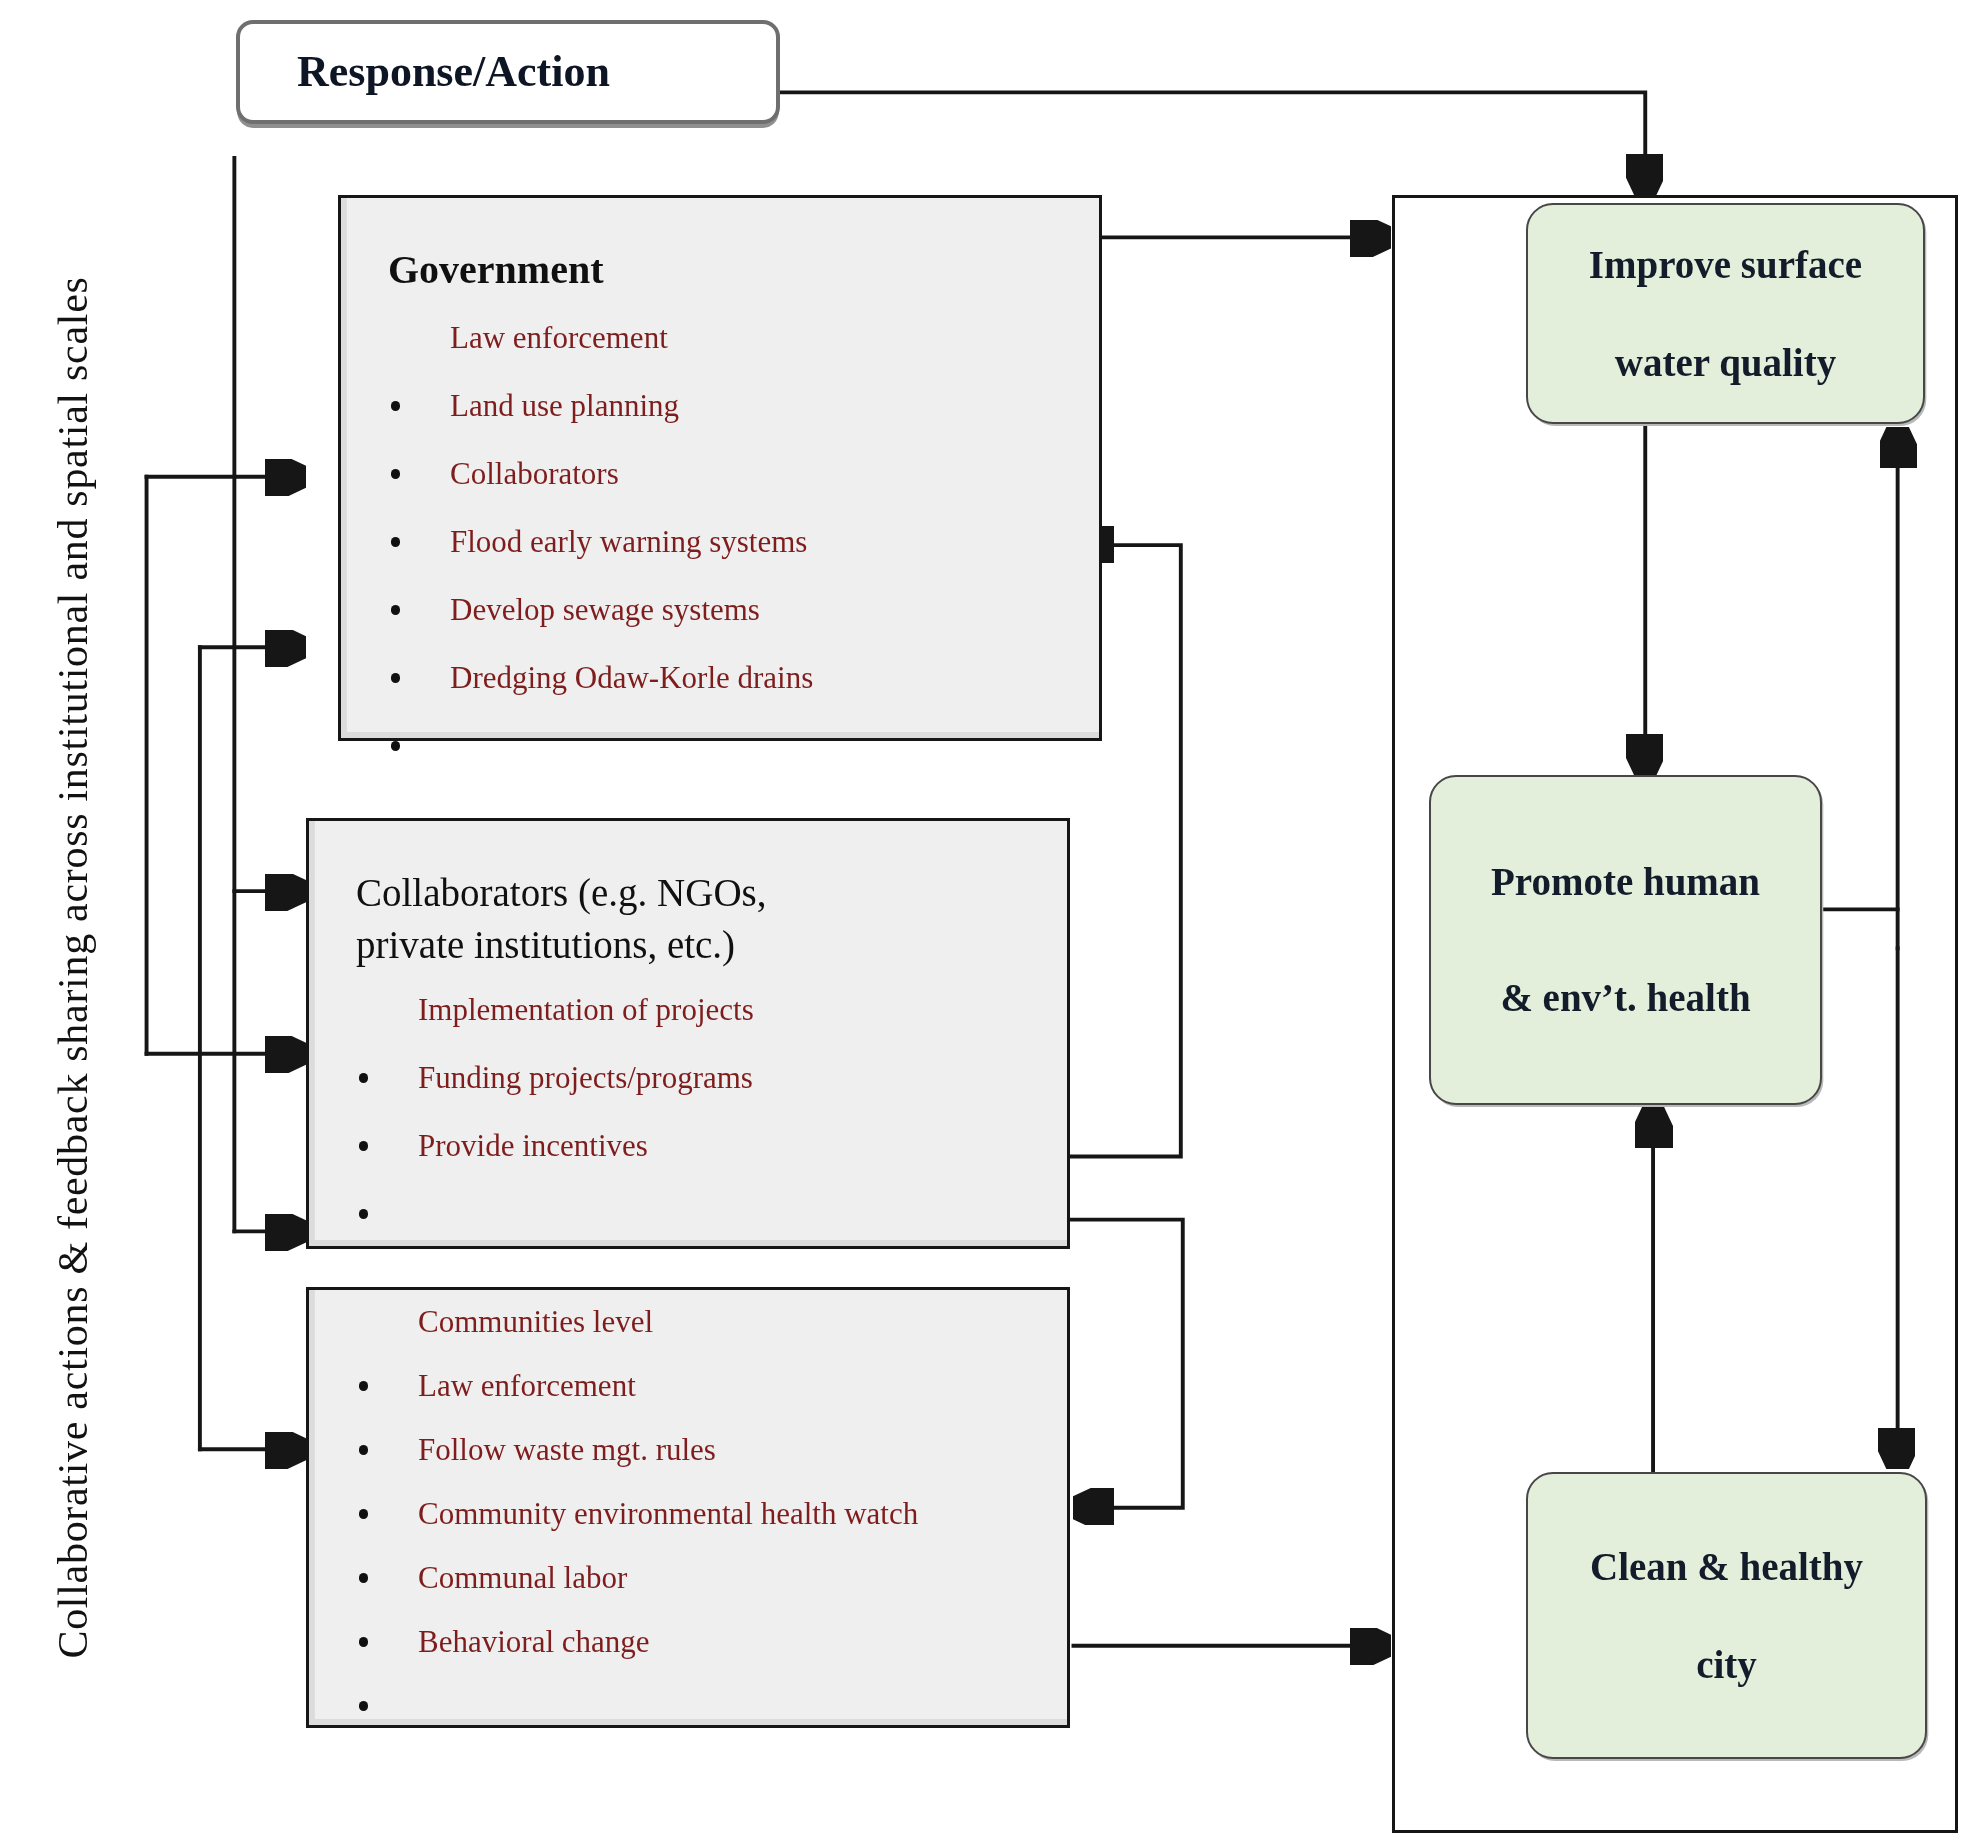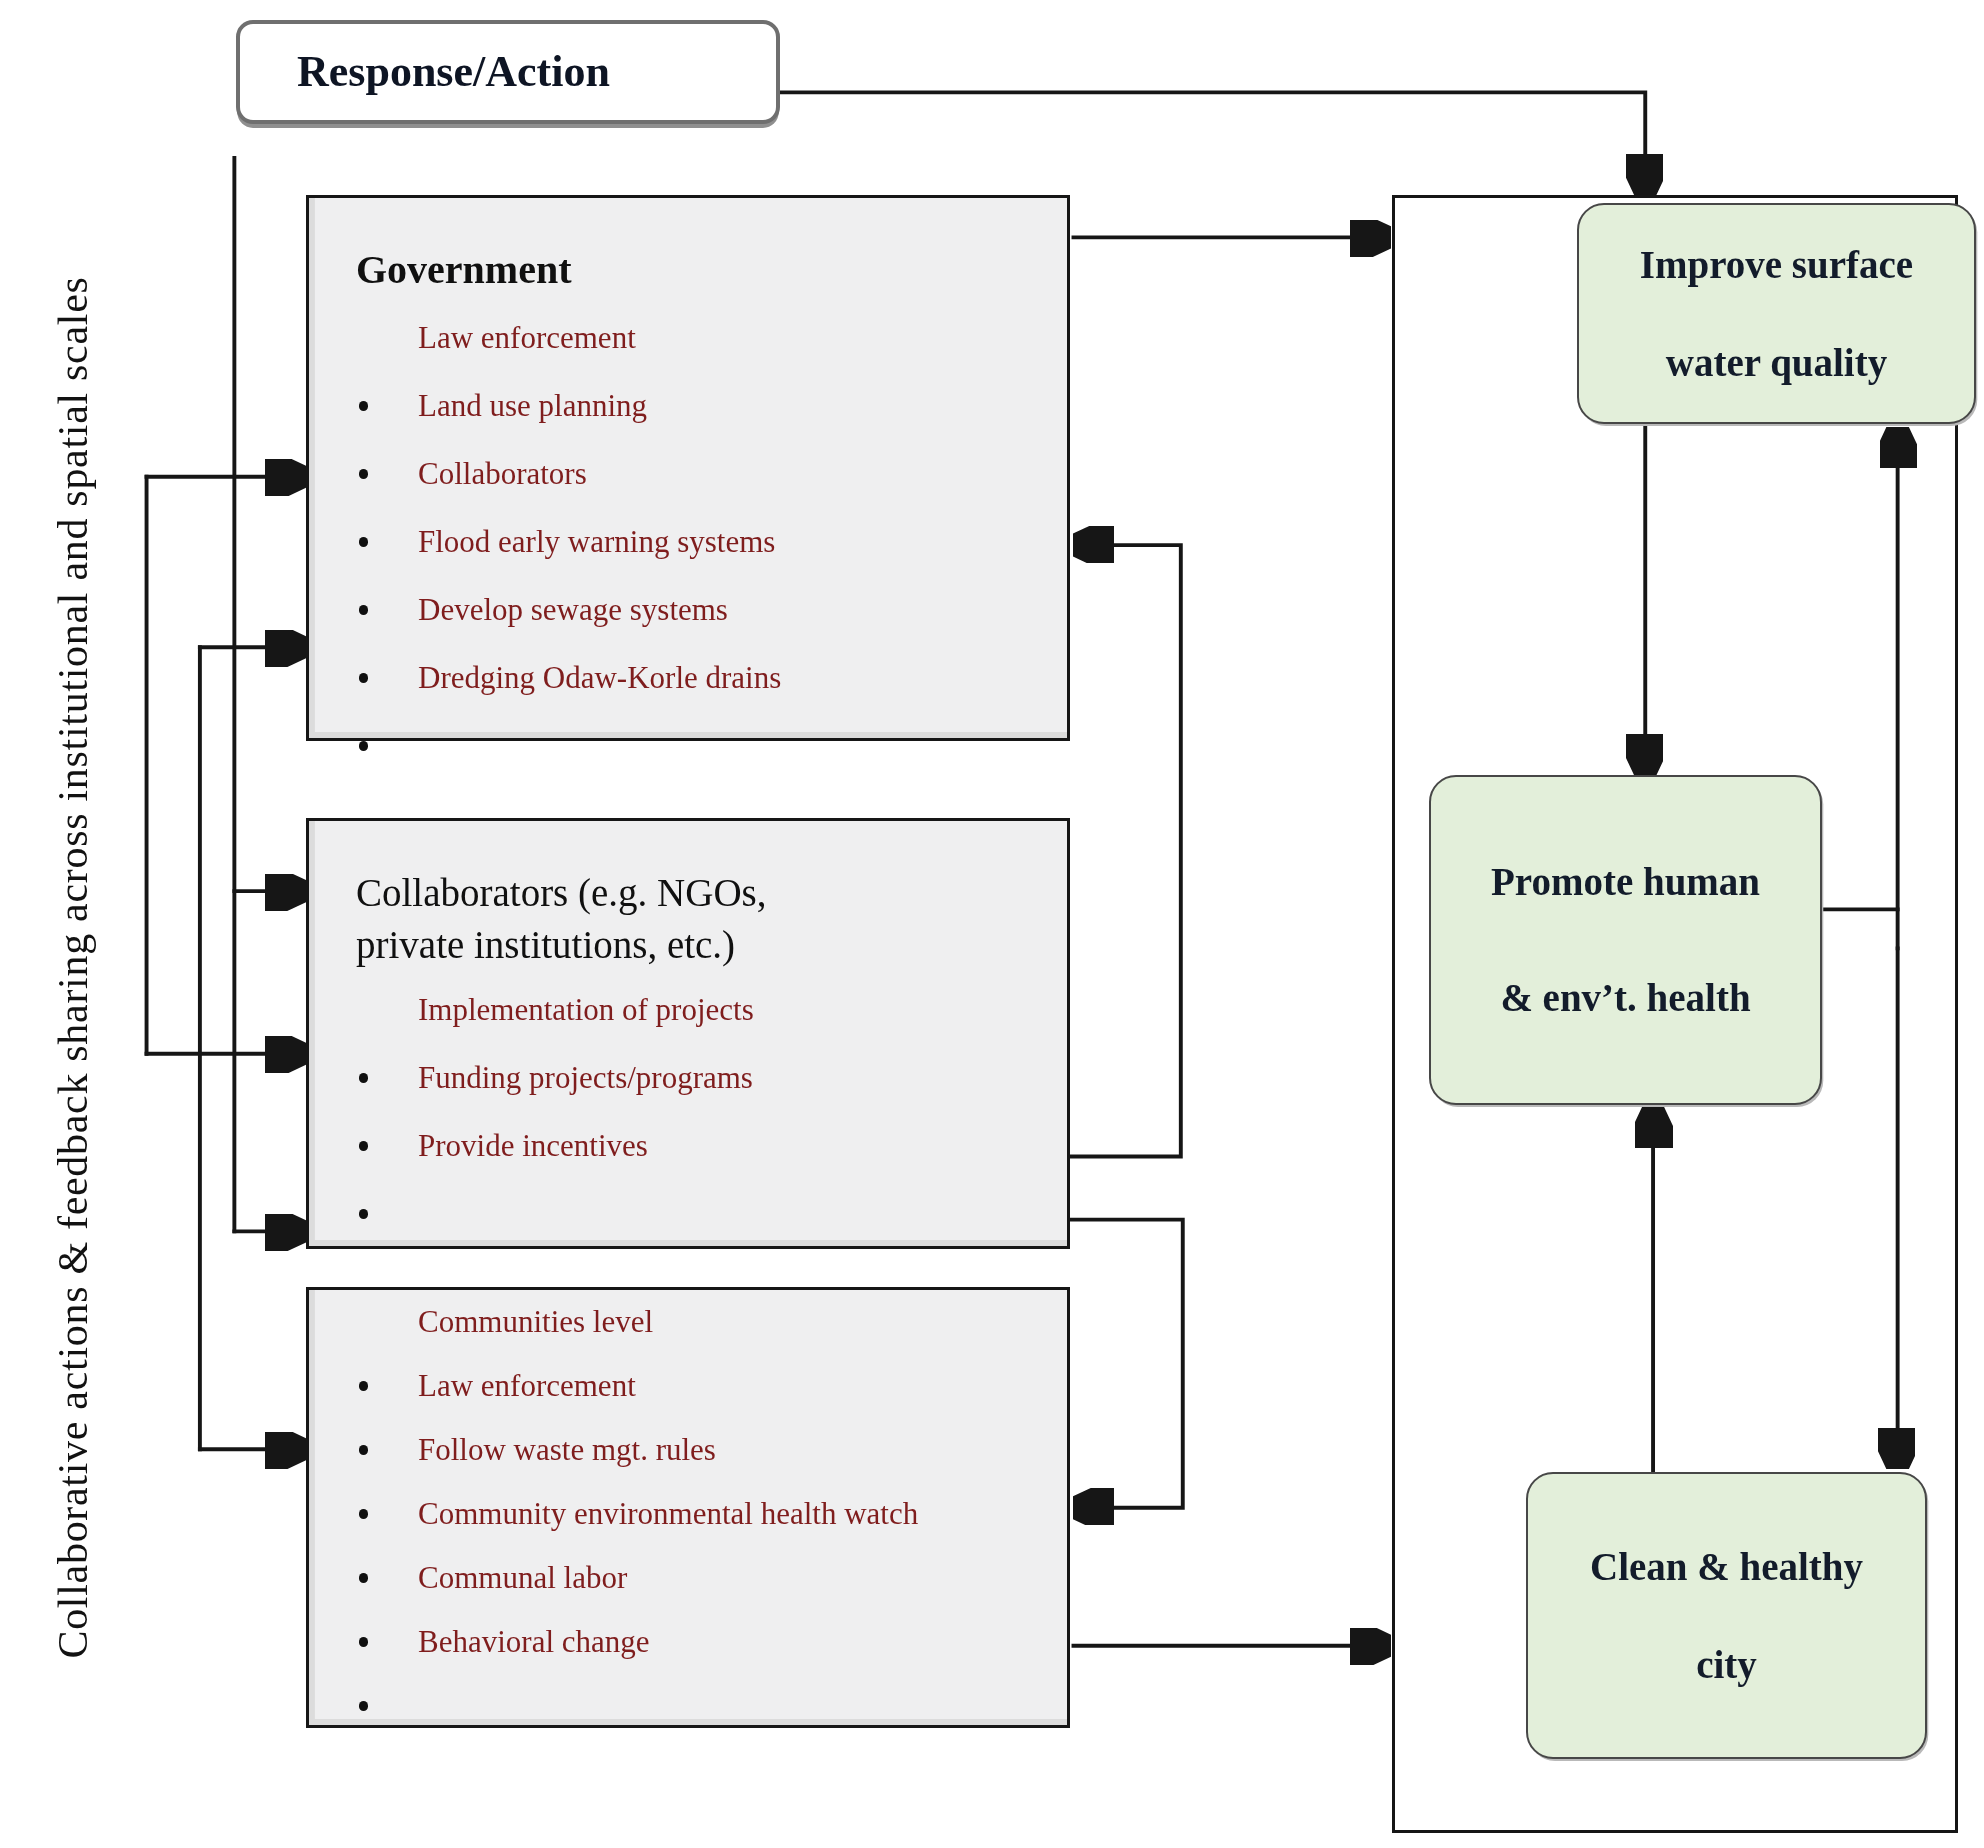--- a/index.html
+++ b/index.html
@@ -42,21 +42,21 @@
   
   .gray-box{
     position:absolute;
     left:306px;width:764px;
     background:#efeff0;
     border:3.3px solid #161616;
     box-shadow:inset 5.9px -5.9px 0 0 #dcdcdc;
     box-sizing:border-box;
     padding-left:47px;padding-right:13px;
   }
-  .box-government{top:195px;height:546px;padding-top:38px;}
+  .box-government{top:195px;height:546px;padding-top:38px;margin-left:32px;}
   .box-collaborators{top:818px;height:431px;padding-top:3.9px;}
   .box-communities{top:1287px;height:441px;padding-top:0;}
   .gray-heading{
     font-weight:bold;font-size:40px;line-height:68px;color:#101010;
   }
   .gray-heading-plain{
     font-weight:normal;font-size:39px;line-height:52px;color:#101010;
     white-space:pre-line;margin-top:42px;margin-bottom:5.2px;
   }
   .bullet-list{margin:0;padding:0;list-style:none;}
@@ -91,21 +91,21 @@
     background:#e3efda;
     border:2.6px solid #474747;
     border-radius:27px;
     box-shadow:2px 2.6px 0 -0.7px #b9b9b9;
     box-sizing:border-box;
     display:flex;align-items:center;justify-content:center;
     text-align:center;
     font-weight:bold;font-size:39px;color:#131c2b;
     white-space:pre-line;
   }
-  .outcome-improve{left:1577px;top:203px;width:399px;height:221px;line-height:98px;}
+  .outcome-improve{left:1526px;top:203px;width:399px;height:221px;line-height:98px;}
   .outcome-promote{left:1429px;top:775px;width:393px;height:330px;line-height:116px;}
   .outcome-clean{left:1526px;top:1472px;width:401px;height:287px;line-height:98px;}
   
   .wires{
     position:absolute;left:0;top:0;width:1985px;height:1848px;
     pointer-events:none;
   }
   .wires path{
     fill:none;stroke:#161616;stroke-width:6;stroke-linecap:square;
   }

